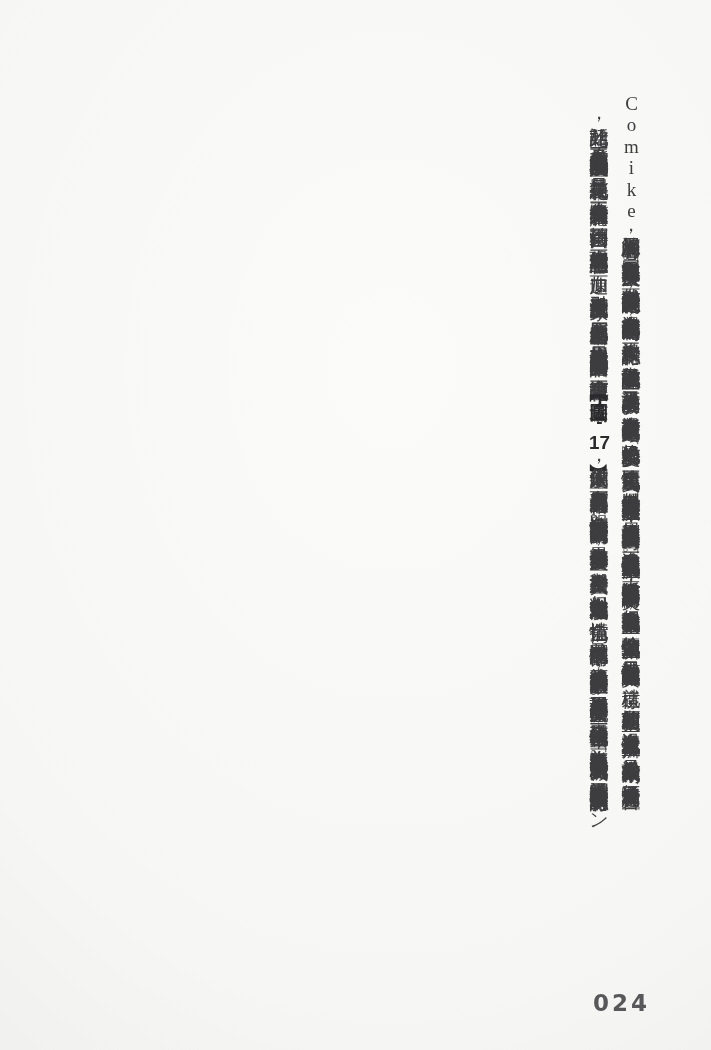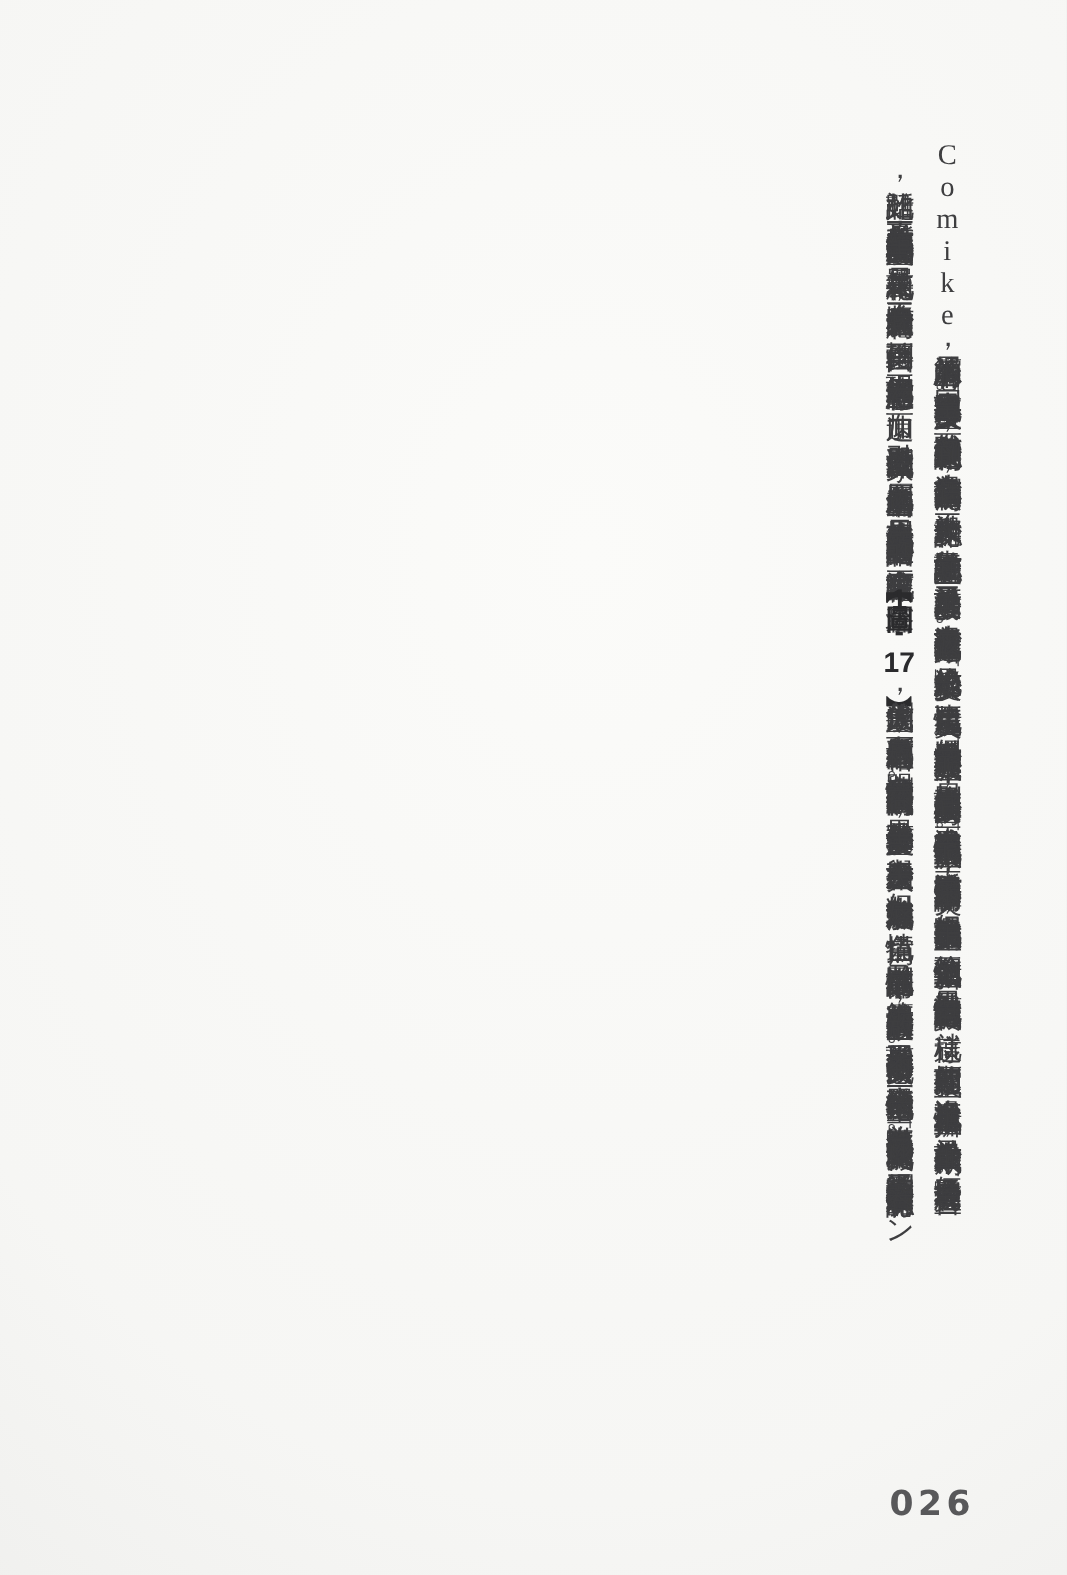--- a/index.html
+++ b/index.html
@@ -67,15 +67,15 @@
 
   <div class="vertical-text">
     <p>
       <span>Comike等漫展的客層為中心，同人和商業界皆出現了眾多「美少女漫畫」。然而雖然有許多美少女漫畫雜誌創刊，美少女漫畫本身仍屬於小眾狂熱的範疇，不被一般人和少年雜誌、青年雜誌的漫畫讀者認知。於是為了謀求更進一步的發展，美少女漫畫在誕生不久後便分成了兩條道路。一條是追求純粹的「少女愛」，比起情色更重視美麗，以偶像系美少女漫畫為目標的「蘿莉控原理主義」派；另一條則是在描繪自己理想的美少女形象的同時，更追求自身慾望和色情元素的「色情至上主義」派。這兩派雖然沒有爆發過任何具體可見的爭論和衝突，但這場戰爭的勝負卻表現在銷量上，徐徐朝色情至上主義派傾斜。果然男性讀者對色情的慾望還是很誠實。就這樣，初期的蘿莉控原理主義，沒過多久就被色情至上主義擠掉了。於是美少女漫畫在八〇年代中期，便迅速發表了「脫蘿莉控宣言」。</span>
     </p>
     <p class="indent">
       <span>話雖如此，並不是所有的作品都從此一直線地變成硬蕊的成人漫畫，只是單純去蘿莉化，不再將美少女的框架侷限在蘿莉，轉移到更自由、更能表現宅宅們理想型態的存在。而加速、牽引這股潮流最重要的作家，應屬一九八四年出道的森山塔。如果改用他在一般向漫畫雜誌上發表作品時用的別名山本直樹的話，應該會有更多人認識吧。森山塔</span><strong class="fig-ref"><span>【圖</span><span>1</span><span>-</span><span class="tcy">17</span><span>】</span></strong><span>創作的成人漫畫，在所有層面上都異於過往的風格，跟色情劇畫和初期的蘿莉控漫畫的文脈有著劃時代的不同。畫風上雖然大部分基於少女漫畫，與美少女漫畫相差不大，但對美少女毫無仁慈地激烈凌辱、情色描寫、以及充滿謎團的故事情節，簡直就像將美少女從過往的蘿莉軀殼中解放，為讀者展現了一個前所未見的全新美少女概念。森山塔的單行本飛快地銷售一空，為一直以來被視為小眾狂熱的「美少女漫畫」製造了大眾化的契機。當時網羅了森山塔等新美少女漫畫的旗手而創刊的雜誌有『ペン</span>
     </p>
   </div>
 
-  <div class="page-number">026</div>
+  <div class="page-number">024</div>
 
 </div>
 
 </body></html>

